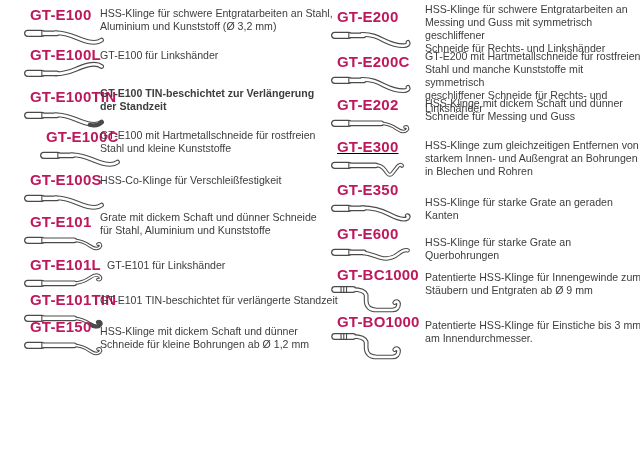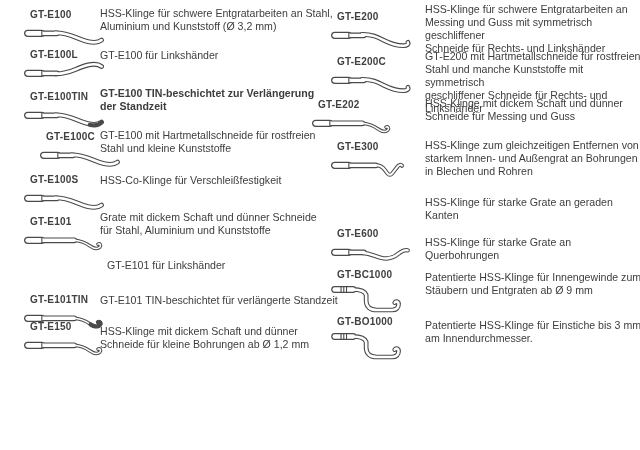--- a/index.html
+++ b/index.html
@@ -4,22 +4,22 @@
 <style>
   html,body{margin:0;padding:0;}
   body{
     width:640px;height:450px;position:relative;background:#ffffff;
     font-family:"Liberation Sans", sans-serif;overflow:hidden;
   }
   .page{position:absolute;inset:0;background:#ffffff;}
   .col{position:absolute;inset:0;}
   .product-cell{position:absolute;}
   .product-code{
-    display:block;font-weight:bold;font-size:10px;line-height:13px;
-    color:#404040;letter-spacing:.2px;white-space:nowrap;
+    display:block;font-weight:bold;font-size:15px;line-height:13px;
+    color:#be185d;letter-spacing:.2px;white-space:nowrap;
   }
   .blade{display:block;margin:0 0 0 -6px;}
   .product-desc{
     position:absolute;font-size:10.6px;line-height:13px;color:#3d3d3d;
     white-space:pre-line;
   }
 </style>
 </head>
 <body>
 
@@ -101,20 +101,32 @@
           <path d="M19,13.5 H55" fill="none" stroke="#4a4a4a" stroke-width="6.4" stroke-linecap="round" stroke-linejoin="round"></path>
           <path d="M54,13.5 C62,14 67.5,16.3 72,19.5 C76.3,22.5 80.8,23.4 83.2,20.8 C84.8,18.9 83.3,16.7 81,17.7" fill="none" stroke="#4a4a4a" stroke-width="3.8" stroke-linecap="round" stroke-linejoin="round"></path>
           <path d="M4,13.5 H19" fill="none" stroke="#fff" stroke-width="5.2" stroke-linecap="round" stroke-linejoin="round"></path>
           <path d="M19,13.5 H55" fill="none" stroke="#fff" stroke-width="3.8" stroke-linecap="round" stroke-linejoin="round"></path>
           <path d="M54,13.5 C62,14 67.5,16.3 72,19.5 C76.3,22.5 80.8,23.4 83.2,20.8 C84.8,18.9 83.3,16.7 81,17.7" fill="none" stroke="#fff" stroke-width="1.7" stroke-linecap="round" stroke-linejoin="round"></path>
           <line x1="19.5" y1="10.2" x2="19.5" y2="16.8" stroke="#4a4a4a" stroke-width="1.2"></line>
         </svg>
       </div>
       <div class="product-desc" style="left: 100px; top: 211px; width: 252px;">Grate mit dickem Schaft und dünner Schneide
 für Stahl, Aluminium und Kunststoffe</div>
+      <div class="product-cell" style="left: 30px; top: 258px;">
+        <span class="product-code">GT-E101L</span>
+        <svg class="blade" width="84" height="31" viewBox="0 0 92 34">
+          <path d="M4,13.5 H19" fill="none" stroke="#4a4a4a" stroke-width="8" stroke-linecap="round" stroke-linejoin="round"></path>
+          <path d="M19,13.5 H55" fill="none" stroke="#4a4a4a" stroke-width="6.4" stroke-linecap="round" stroke-linejoin="round"></path>
+          <path d="M54,13.5 C62,13 67.5,10.7 72,7.5 C76.3,4.5 80.8,3.6 83.2,6.2 C84.8,8.1 83.3,10.3 81,9.3" fill="none" stroke="#4a4a4a" stroke-width="3.8" stroke-linecap="round" stroke-linejoin="round"></path>
+          <path d="M4,13.5 H19" fill="none" stroke="#fff" stroke-width="5.2" stroke-linecap="round" stroke-linejoin="round"></path>
+          <path d="M19,13.5 H55" fill="none" stroke="#fff" stroke-width="3.8" stroke-linecap="round" stroke-linejoin="round"></path>
+          <path d="M54,13.5 C62,13 67.5,10.7 72,7.5 C76.3,4.5 80.8,3.6 83.2,6.2 C84.8,8.1 83.3,10.3 81,9.3" fill="none" stroke="#fff" stroke-width="1.7" stroke-linecap="round" stroke-linejoin="round"></path>
+          <line x1="19.5" y1="10.2" x2="19.5" y2="16.8" stroke="#4a4a4a" stroke-width="1.2"></line>
+        </svg>
+      </div>
       <div class="product-desc" style="left: 100px; top: 259px; width: 252px; margin-left: 7px;">GT-E101 für Linkshänder</div>
       <div class="product-cell" style="left: 30px; top: 293px;">
         <span class="product-code">GT-E101TIN</span>
         <svg class="blade" width="84" height="31" viewBox="0 0 92 34">
           <path d="M4,13.5 H19" fill="none" stroke="#4a4a4a" stroke-width="8" stroke-linecap="round" stroke-linejoin="round"></path>
           <path d="M19,13.5 H55" fill="none" stroke="#4a4a4a" stroke-width="6.4" stroke-linecap="round" stroke-linejoin="round"></path>
           <path d="M54,13.5 C62,14 67.5,16.3 72,19.5 C76.3,22.5 80.8,23.4 83.2,20.8 C84.8,18.9 83.3,16.7 81,17.7" fill="none" stroke="#4a4a4a" stroke-width="3.8" stroke-linecap="round" stroke-linejoin="round"></path>
           <path d="M4,13.5 H19" fill="none" stroke="#fff" stroke-width="5.2" stroke-linecap="round" stroke-linejoin="round"></path>
           <path d="M19,13.5 H55" fill="none" stroke="#fff" stroke-width="3.8" stroke-linecap="round" stroke-linejoin="round"></path>
           <path d="M54,13.5 C62,14 67.5,16.3 72,19.5 C76.3,22.5 80.8,23.4 83.2,20.8 C84.8,18.9 83.3,16.7 81,17.7" fill="none" stroke="#fff" stroke-width="1.7" stroke-linecap="round" stroke-linejoin="round"></path>
@@ -162,49 +174,61 @@
           <path d="M34,12.5 C45,12.4 51,15.4 58,19 C65,22.5 73,24.9 79.5,24.9 C83.5,24.9 85.3,22.9 84.3,21.2" fill="none" stroke="#4a4a4a" stroke-width="5.2" stroke-linecap="round" stroke-linejoin="round"></path>
           <path d="M4,13.5 H19" fill="none" stroke="#fff" stroke-width="5.2" stroke-linecap="round" stroke-linejoin="round"></path>
           <path d="M19,13.5 H36" fill="none" stroke="#fff" stroke-width="3.6" stroke-linecap="round" stroke-linejoin="round"></path>
           <path d="M34,12.5 C45,12.4 51,15.4 58,19 C65,22.5 73,24.9 79.5,24.9 C83.5,24.9 85.3,22.9 84.3,21.2" fill="none" stroke="#fff" stroke-width="2.8" stroke-linecap="round" stroke-linejoin="round"></path>
           <line x1="19.5" y1="10.2" x2="19.5" y2="16.8" stroke="#4a4a4a" stroke-width="1.2"></line>
         </svg>
       </div>
       <div class="product-desc" style="left: 425px; top: 50px; width: 218px;">GT-E200 mit Hartmetallschneide für rostfreien
 Stahl und manche Kunststoffe mit symmetrisch
 geschliffener Schneide für Rechts- und Linkshänder</div>
-      <div class="product-cell" style="left: 318px; top: 98px;">
+      <div class="product-cell" style="left: 337px; top: 98px;">
         <span class="product-code">GT-E202</span>
         <svg class="blade" width="84" height="31" viewBox="0 0 92 34">
           <path d="M4,13.5 H19" fill="none" stroke="#4a4a4a" stroke-width="8" stroke-linecap="round" stroke-linejoin="round"></path>
           <path d="M19,13.5 H55" fill="none" stroke="#4a4a4a" stroke-width="6.4" stroke-linecap="round" stroke-linejoin="round"></path>
           <path d="M54,13.5 C62,14 67.5,16.3 72,19.5 C76.3,22.5 80.8,23.4 83.2,20.8 C84.8,18.9 83.3,16.7 81,17.7" fill="none" stroke="#4a4a4a" stroke-width="3.8" stroke-linecap="round" stroke-linejoin="round"></path>
           <path d="M4,13.5 H19" fill="none" stroke="#fff" stroke-width="5.2" stroke-linecap="round" stroke-linejoin="round"></path>
           <path d="M19,13.5 H55" fill="none" stroke="#fff" stroke-width="3.8" stroke-linecap="round" stroke-linejoin="round"></path>
           <path d="M54,13.5 C62,14 67.5,16.3 72,19.5 C76.3,22.5 80.8,23.4 83.2,20.8 C84.8,18.9 83.3,16.7 81,17.7" fill="none" stroke="#fff" stroke-width="1.7" stroke-linecap="round" stroke-linejoin="round"></path>
           <line x1="19.5" y1="10.2" x2="19.5" y2="16.8" stroke="#4a4a4a" stroke-width="1.2"></line>
         </svg>
       </div>
       <div class="product-desc" style="left: 425px; top: 97px; width: 218px;">HSS-Klinge mit dickem Schaft und dünner
 Schneide für Messing und Guss</div>
-      <div class="product-cell" style="left: 337px; top: 140px;">
+      <div class="product-cell" style="left: 337px; top: 140px; text-decoration: underline;">
         <span class="product-code">GT-E300</span>
         <svg class="blade" width="84" height="31" viewBox="0 0 92 34">
           <path d="M4,13.5 H19" fill="none" stroke="#4a4a4a" stroke-width="8" stroke-linecap="round" stroke-linejoin="round"></path>
           <path d="M19,13.5 H49" fill="none" stroke="#4a4a4a" stroke-width="6.2" stroke-linecap="round" stroke-linejoin="round"></path>
           <path d="M49,13.5 C54,13.5 56.5,15.2 59,18.6 L62,22.6 C63.3,24.3 65.6,24.3 66.9,22.6 L73,14.8 C74.5,12.8 76.6,12.3 77.8,14" fill="none" stroke="#4a4a4a" stroke-width="4.4" stroke-linecap="round" stroke-linejoin="round"></path>
           <path d="M4,13.5 H19" fill="none" stroke="#fff" stroke-width="5.2" stroke-linecap="round" stroke-linejoin="round"></path>
           <path d="M19,13.5 H49" fill="none" stroke="#fff" stroke-width="3.6" stroke-linecap="round" stroke-linejoin="round"></path>
           <path d="M49,13.5 C54,13.5 56.5,15.2 59,18.6 L62,22.6 C63.3,24.3 65.6,24.3 66.9,22.6 L73,14.8 C74.5,12.8 76.6,12.3 77.8,14" fill="none" stroke="#fff" stroke-width="2.2" stroke-linecap="round" stroke-linejoin="round"></path>
           <line x1="19.5" y1="10.2" x2="19.5" y2="16.8" stroke="#4a4a4a" stroke-width="1.2"></line>
         </svg>
       </div>
       <div class="product-desc" style="left: 425px; top: 139px; width: 218px;">HSS-Klinge zum gleichzeitigen Entfernen von
 starkem Innen- und Außengrat an Bohrungen
 in Blechen und Rohren</div>
+      <div class="product-cell" style="left: 337px; top: 183px;">
+        <span class="product-code">GT-E350</span>
+        <svg class="blade" width="84" height="31" viewBox="0 0 92 34">
+          <path d="M4,13.5 H19" fill="none" stroke="#4a4a4a" stroke-width="8" stroke-linecap="round" stroke-linejoin="round"></path>
+          <path d="M19,13.5 H36" fill="none" stroke="#4a4a4a" stroke-width="6.2" stroke-linecap="round" stroke-linejoin="round"></path>
+          <path d="M34,12.8 C46,12.8 55,15.4 63.5,19.9 C70.5,23.6 77.5,26.4 82.3,25.1 C85,24.3 85.3,22.1 83.6,21.5" fill="none" stroke="#4a4a4a" stroke-width="5.2" stroke-linecap="round" stroke-linejoin="round"></path>
+          <path d="M4,13.5 H19" fill="none" stroke="#fff" stroke-width="5.2" stroke-linecap="round" stroke-linejoin="round"></path>
+          <path d="M19,13.5 H36" fill="none" stroke="#fff" stroke-width="3.6" stroke-linecap="round" stroke-linejoin="round"></path>
+          <path d="M34,12.8 C46,12.8 55,15.4 63.5,19.9 C70.5,23.6 77.5,26.4 82.3,25.1 C85,24.3 85.3,22.1 83.6,21.5" fill="none" stroke="#fff" stroke-width="2.8" stroke-linecap="round" stroke-linejoin="round"></path>
+          <line x1="19.5" y1="10.2" x2="19.5" y2="16.8" stroke="#4a4a4a" stroke-width="1.2"></line>
+        </svg>
+      </div>
       <div class="product-desc" style="left: 425px; top: 196px; width: 218px;">HSS-Klinge für starke Grate an geraden Kanten</div>
       <div class="product-cell" style="left: 337px; top: 227px;">
         <span class="product-code">GT-E600</span>
         <svg class="blade" width="84" height="31" viewBox="0 0 92 34">
           <path d="M4,13.5 H19" fill="none" stroke="#4a4a4a" stroke-width="8" stroke-linecap="round" stroke-linejoin="round"></path>
           <path d="M19,13.5 H36" fill="none" stroke="#4a4a4a" stroke-width="6.2" stroke-linecap="round" stroke-linejoin="round"></path>
           <path d="M34,14 C43,14.6 48,17.8 55,19.6 C62,21.4 68,20 74,15 C77.3,12.3 80.5,10.5 84,11.3" fill="none" stroke="#4a4a4a" stroke-width="4.8" stroke-linecap="round" stroke-linejoin="round"></path>
           <path d="M4,13.5 H19" fill="none" stroke="#fff" stroke-width="5.2" stroke-linecap="round" stroke-linejoin="round"></path>
           <path d="M19,13.5 H36" fill="none" stroke="#fff" stroke-width="3.6" stroke-linecap="round" stroke-linejoin="round"></path>
           <path d="M34,14 C43,14.6 48,17.8 55,19.6 C62,21.4 68,20 74,15 C77.3,12.3 80.5,10.5 84,11.3" fill="none" stroke="#fff" stroke-width="2.6" stroke-linecap="round" stroke-linejoin="round"></path>

